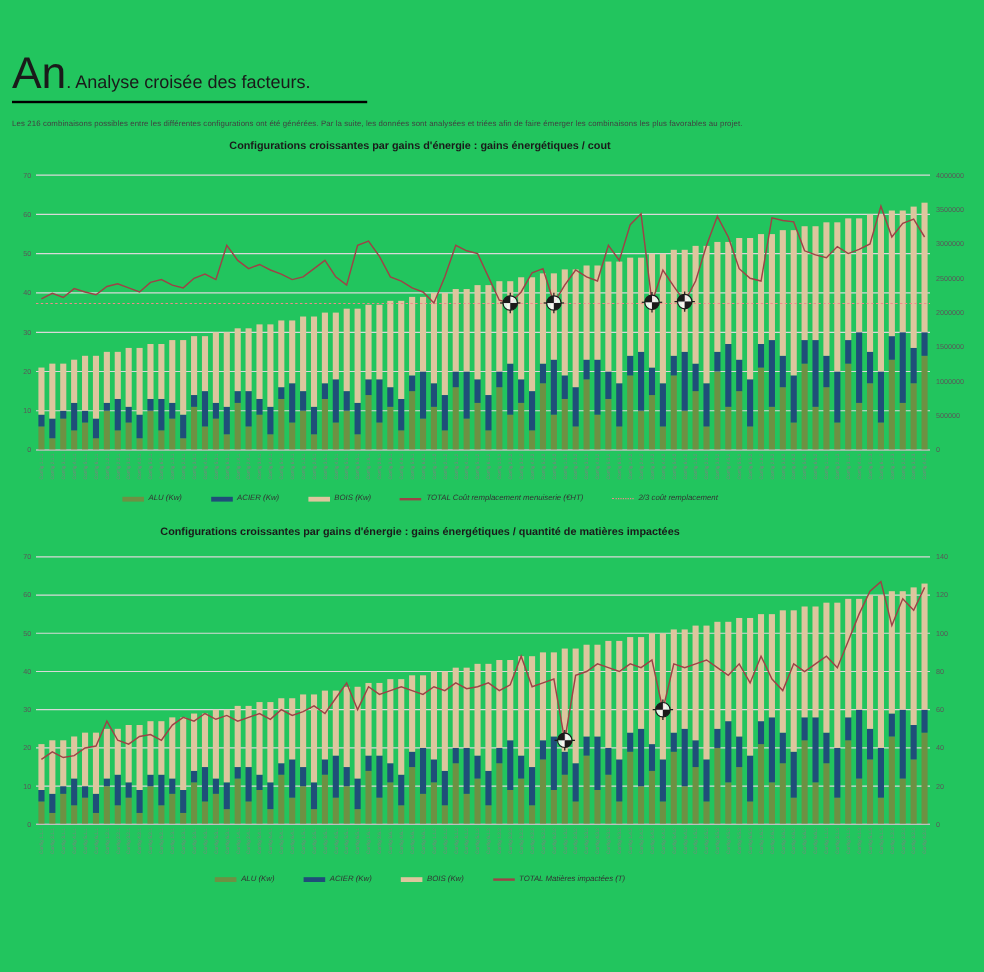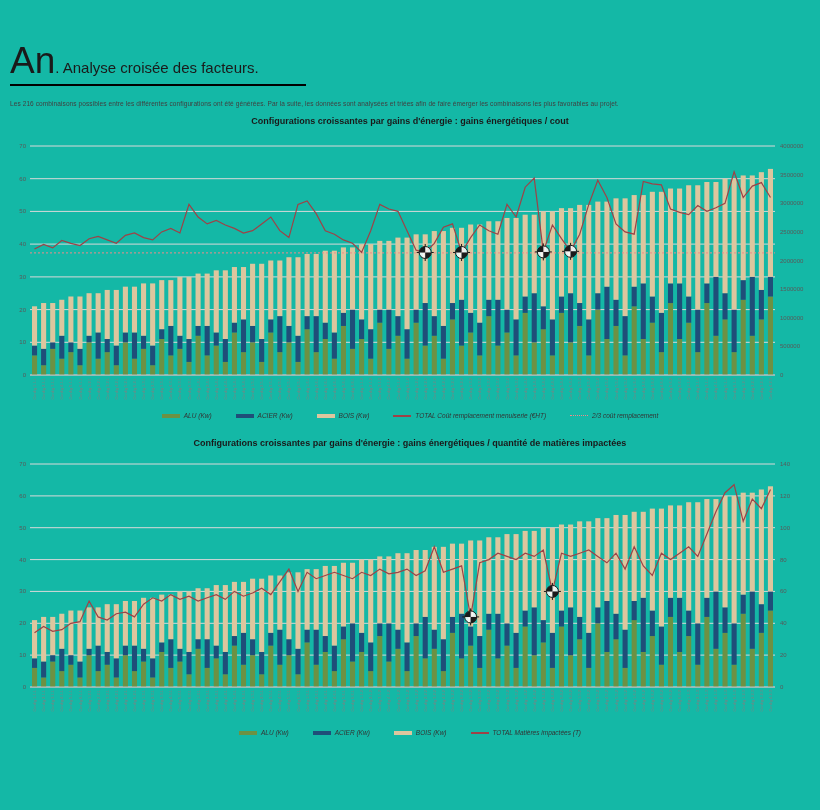--- a/index.html
+++ b/index.html
@@ -1,23 +1,23 @@
 <!DOCTYPE html>
 <html><head>
 <meta charset="utf-8">
 <style>
   html,body{margin:0;padding:0;background:#fff;}
-  .sheet{position:relative;width:820px;height:810px;background:#14b8a6;overflow:hidden;
+  .sheet{position:relative;width:820px;height:810px;background:#22c55e;overflow:hidden;
          font-family:"Liberation Sans",sans-serif;color:#1a1a1a;}
   .header{position:absolute;top:42px;left:10px;right:20px;}
   .h-title{margin:0;font-weight:400;border-bottom:2px solid #000;width:296px;padding-bottom:3px;white-space:nowrap;}
   .h-big{font-size:37px;line-height:1;color:#1a1a1a;}
   .h-rest{font-size:15px;color:#1a1a1a;}
   .intro{margin:14px 0 0 0;font-size:6.5px;color:#404040;letter-spacing:.1px;}
-  .chart{position:absolute;left:0;width:820px;}
+  .chart{position:absolute;left:0;width:700px;}
   #chart1{top:116px;}
   #chart2{top:438px;}
   .chart-title{margin:0;height:18px;text-align:center;font-size:9px;font-weight:700;color:#1a1a1a;}
   svg{display:block;font-family:"Liberation Sans",sans-serif;}
   .legend{display:flex;justify-content:center;align-items:center;gap:24px;
           font-size:6.5px;font-style:italic;color:#333;margin-top:2px;}
   #legend2{margin-top:8px;}
   .lg-item{display:flex;align-items:center;gap:4px;}
   .sw{width:18px;height:4px;display:inline-block;}
   .sw-line,.sw-dash{height:0;width:18px;}

